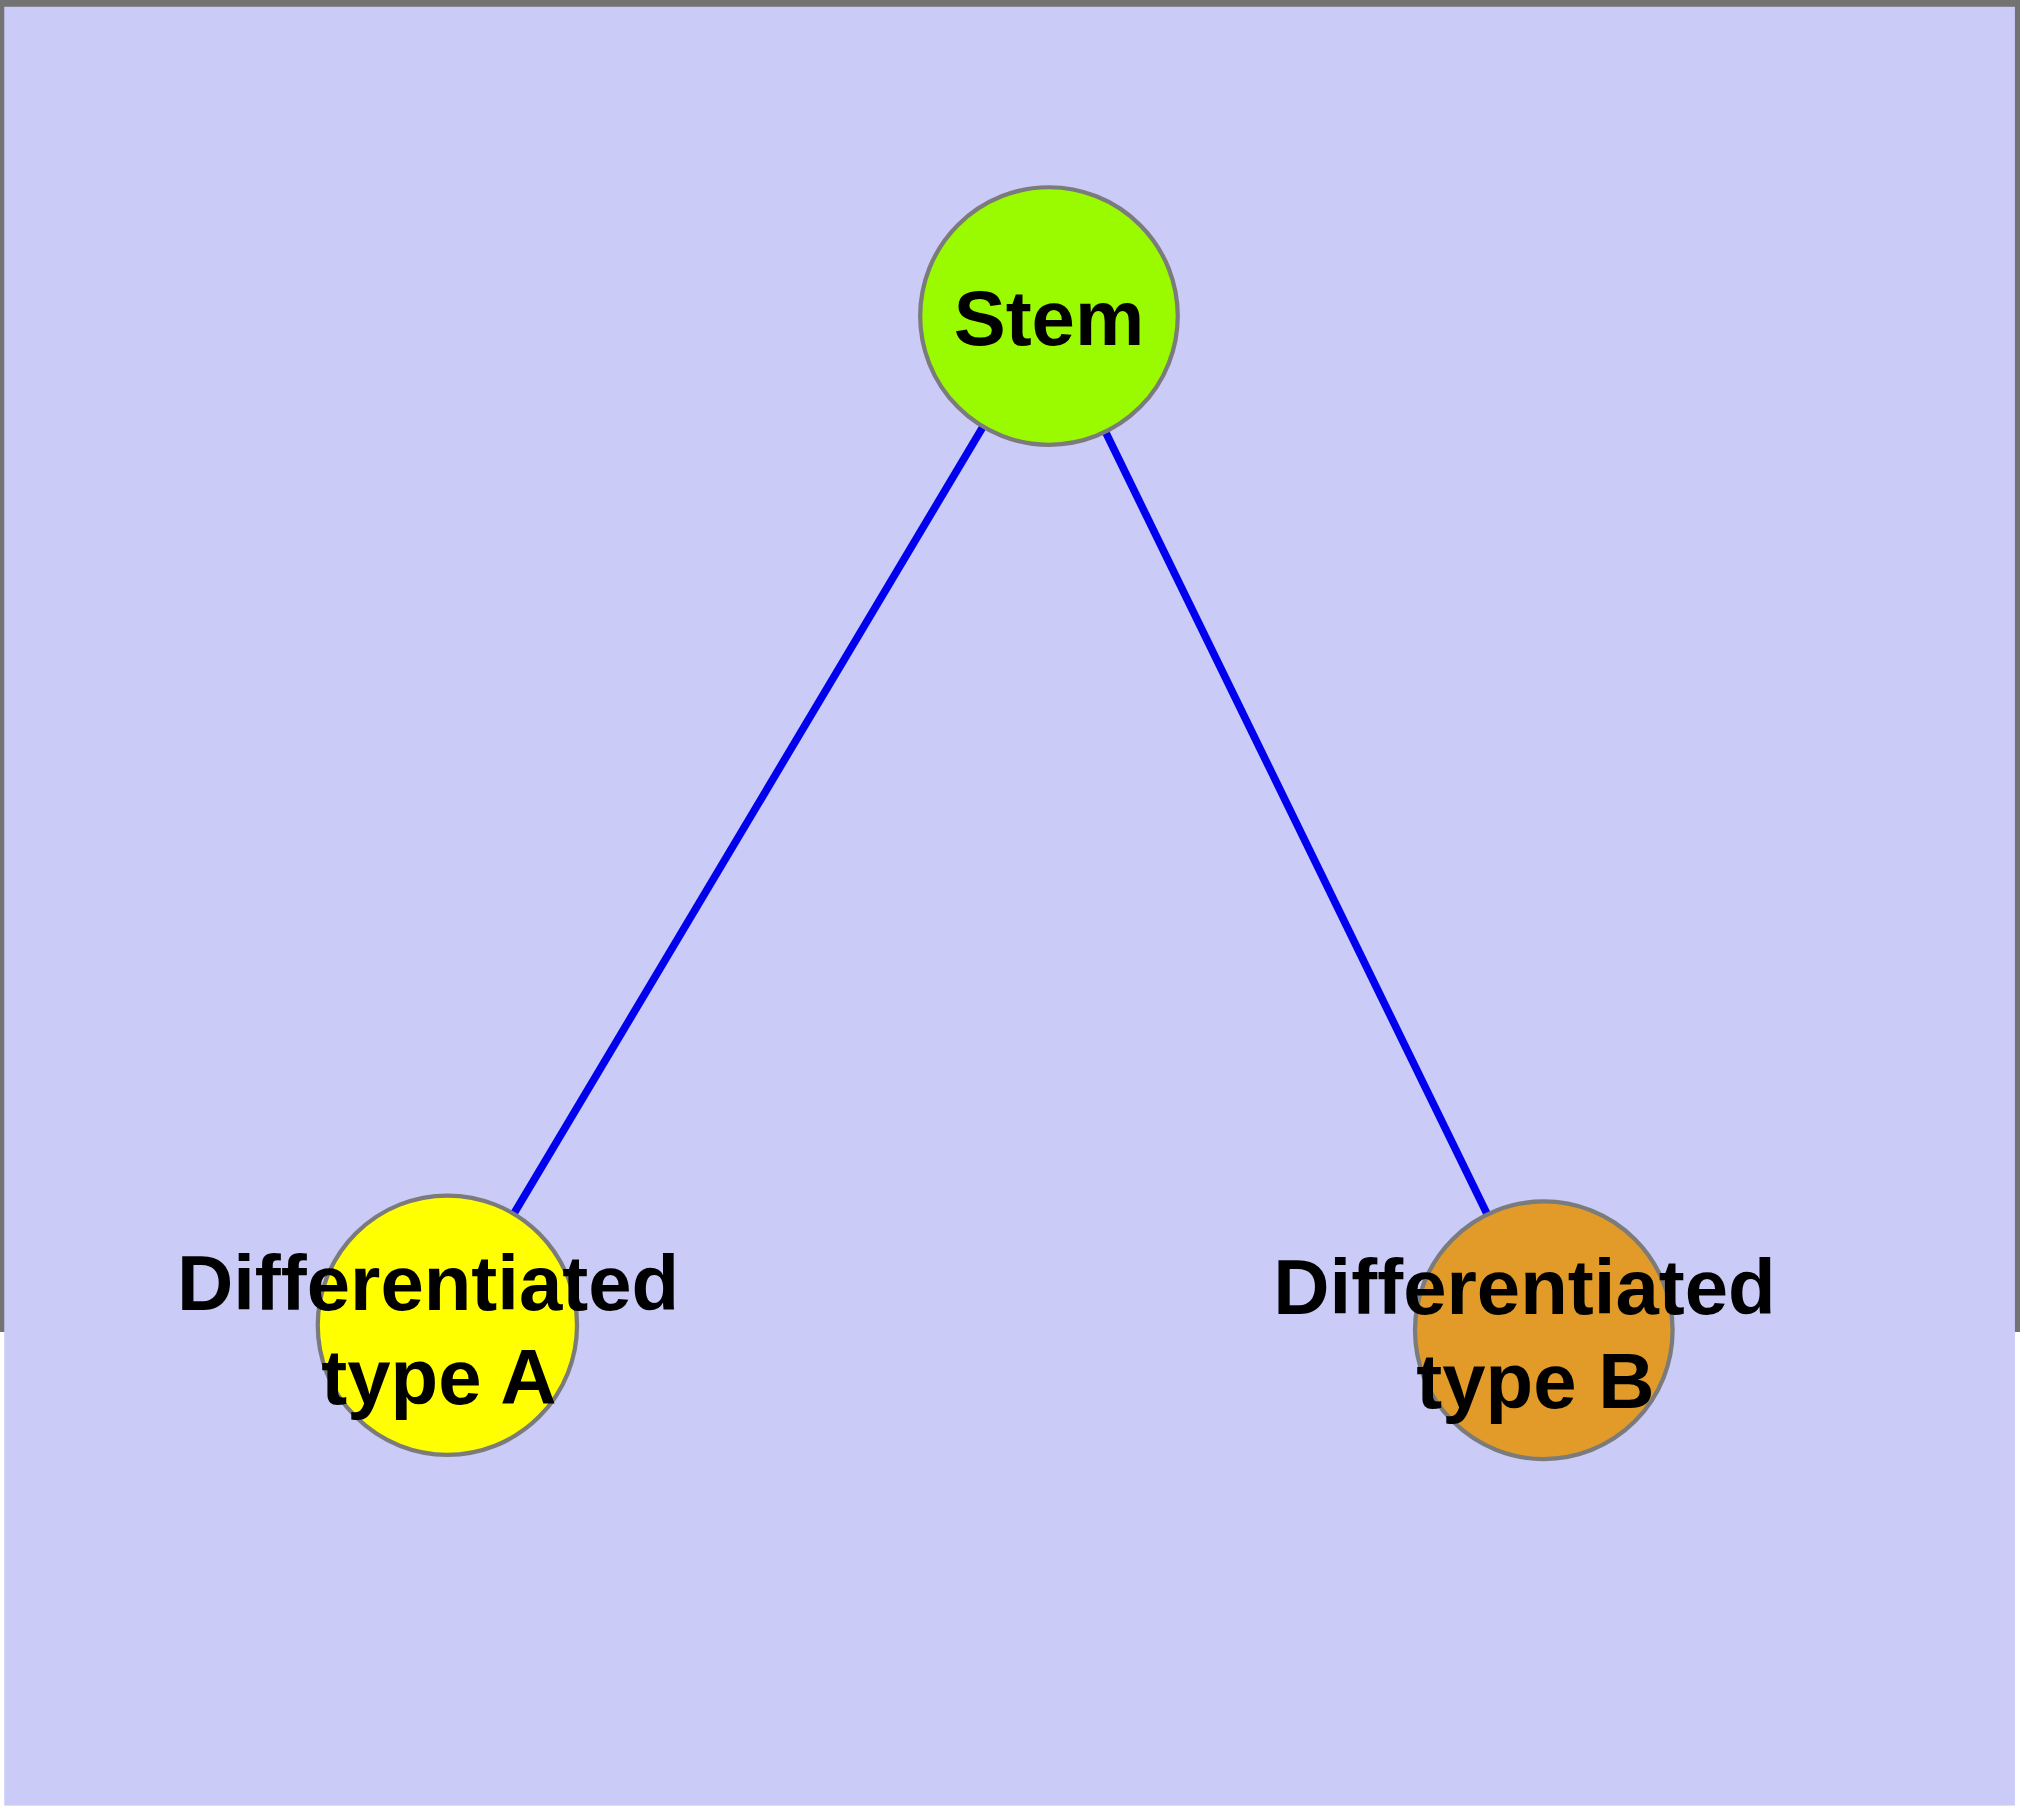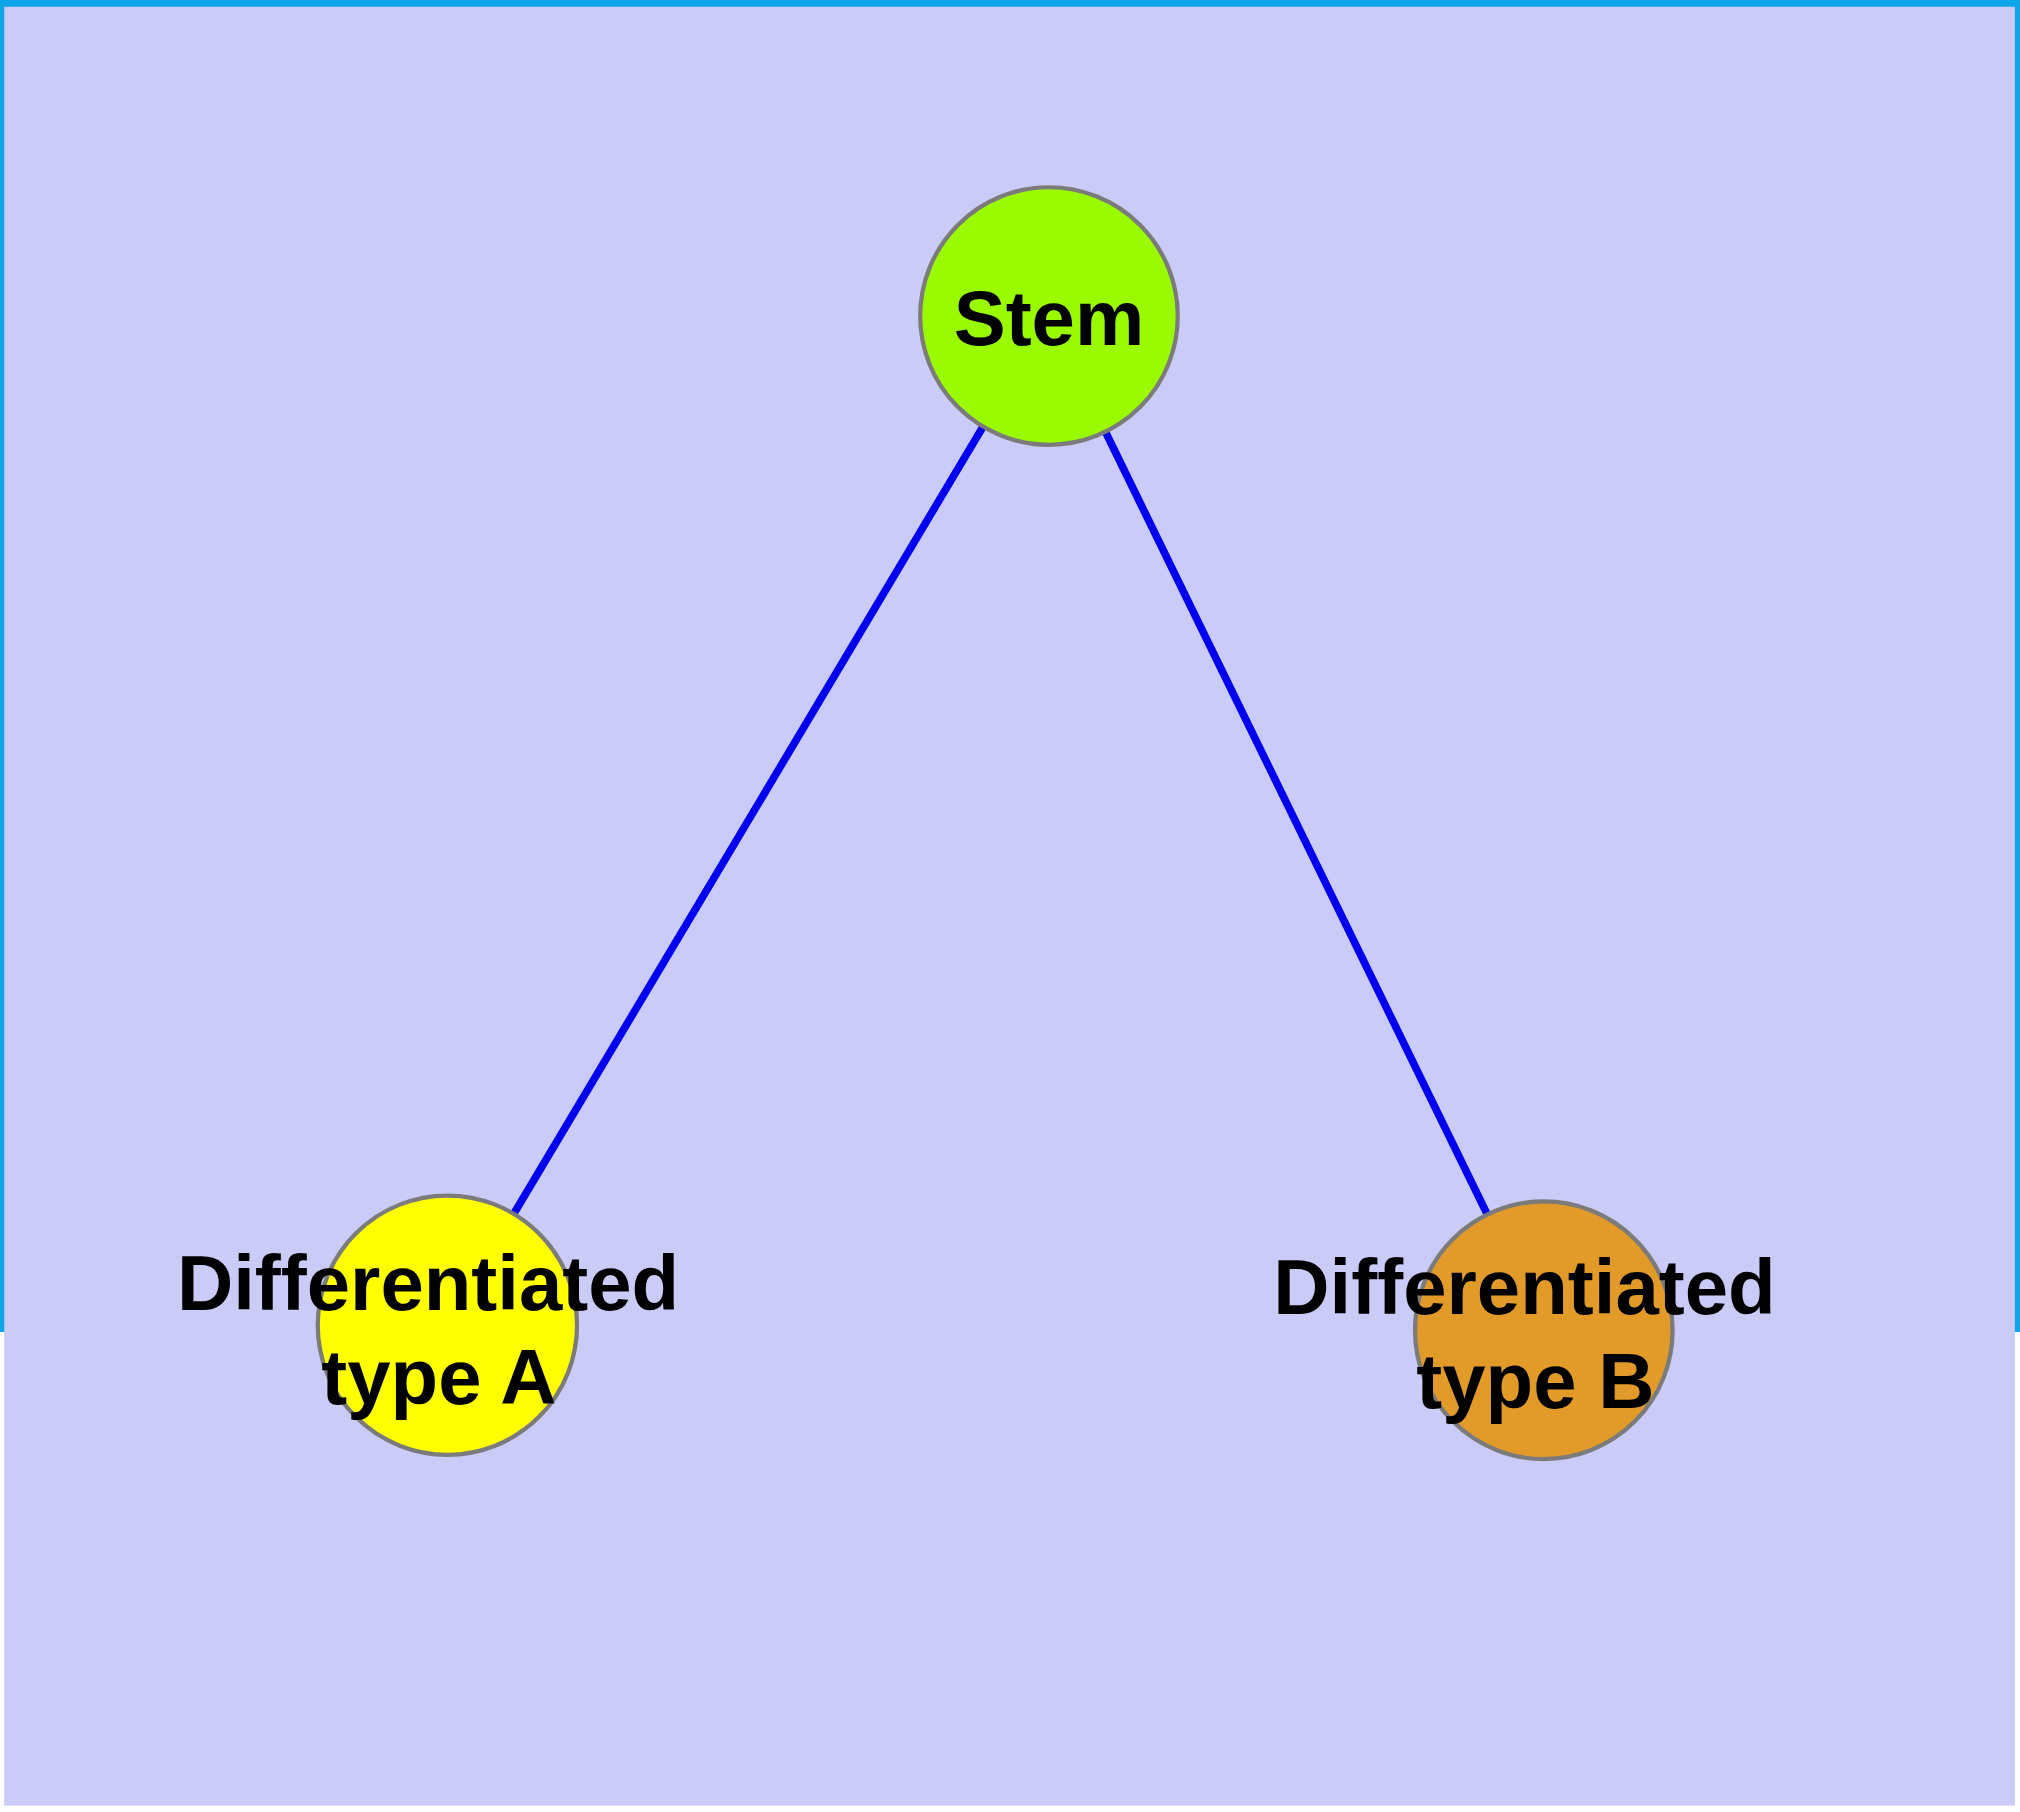--- a/index.html
+++ b/index.html
@@ -9,21 +9,21 @@
     height: 100%;
     background: #ffffff;
     overflow: hidden;
     font-family: "Liberation Sans", sans-serif;
   }
   .stage {
     position: relative;
     width: 2021px;
     height: 1332px;
     max-width: 100vw;
-    background: #0ea5e9;
+    background: #737373;
   }
   svg.diagram {
     display: block;
     width: 100%;
     height: auto;
   }
   .node-label {
     font-family: "Liberation Sans", sans-serif;
     font-weight: bold;
     font-size: 92px;

